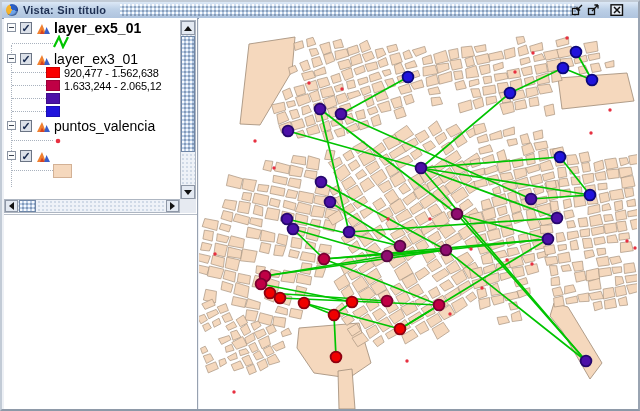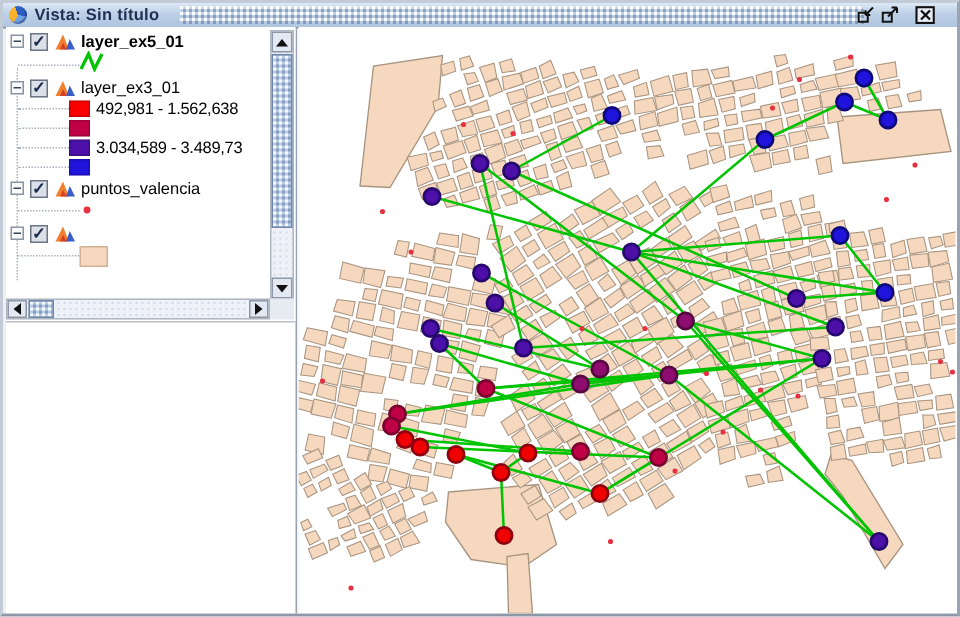--- a/index.html
+++ b/index.html
@@ -33,21 +33,21 @@
   .t-row.first{height:17px;}
   .t-row.sym{height:15px;}
   .t-row.leg{height:13px;}
   .expander{width:9px;height:9px;box-sizing:border-box;border:1px solid #8A93A1;background:#FAFBFC;
     display:inline-flex;align-items:center;justify-content:center;margin-right:4px;flex:none;z-index:2;}
   .expander .minus{width:5px;height:1px;background:#3A4350;}
   .cbx{width:12px;height:12px;box-sizing:border-box;border:1px solid #6B7484;background:#DCE1E9;
     color:#17294E;font-size:11px;line-height:10px;text-align:center;font-weight:bold;
     margin-right:4px;flex:none;}
   .licon{width:15px;height:13px;margin-right:3px;flex:none;}
-  .lbl{font-size:11px;color:#000;}
+  .lbl{font-size:14px;color:#000;}
   .lbl.bold{font-weight:bold;}
   .stub{display:inline-block;width:41px;height:0;border-top:1px dotted #A9B2BE;margin-left:8px;flex:none;}
   .swatch{display:inline-block;width:14px;height:11px;flex:none;border:1px solid rgba(0,0,0,.18);box-sizing:border-box;}
   .leglbl{font-size:11px;color:#000;margin-left:4px;letter-spacing:-.2px;}
   .symcell{display:inline-block;flex:none;}
   
   .sb-track{position:absolute;background:#EEF2F8;
     background-image:radial-gradient(circle at 2px 2px,rgba(150,170,200,.35) .8px,transparent 1px);
     background-size:4px 4px;border:1px solid #AEB6C2;box-sizing:border-box;}
   .sb-v{right:1px;top:1px;width:16px;height:180px;}
@@ -127,30 +127,30 @@
             <span class="licon"><svg width="15" height="13" viewBox="0 0 15 13">
                 <polygon points="1,12 6,2 10,12" fill="#F08030"></polygon>
                 <polygon points="8,12 10.5,5 14,12" fill="#3A5EC8"></polygon>
                 <polygon points="4,12 6,7.5 8.5,12" fill="#D84020"></polygon>
               </svg></span>
             <span class="lbl">layer_ex3_01</span>
           </div>
           <div class="t-row leg">
             <span class="stub" style="width:34px"></span>
             <span class="swatch" style="background:#FA0000"></span>
-            <span class="leglbl">492,981 - 1.562,638</span>
+            <span class="leglbl">920,477 - 1.562,638</span>
           </div>
           <div class="t-row leg">
             <span class="stub" style="width:34px"></span>
             <span class="swatch" style="background:#C00045"></span>
+            <span class="leglbl">1.633,244 - 2.065,12</span>
           </div>
           <div class="t-row leg">
             <span class="stub" style="width:34px"></span>
             <span class="swatch" style="background:#4C10A8"></span>
-            <span class="leglbl">3.034,589 - 3.489,73</span>
           </div>
           <div class="t-row leg">
             <span class="stub" style="width:34px"></span>
             <span class="swatch" style="background:#2013DC"></span>
           </div>
           <div class="t-row root">
             <span class="expander">
               <span class="minus"></span>
             </span>
             <span class="cbx">✓</span>

